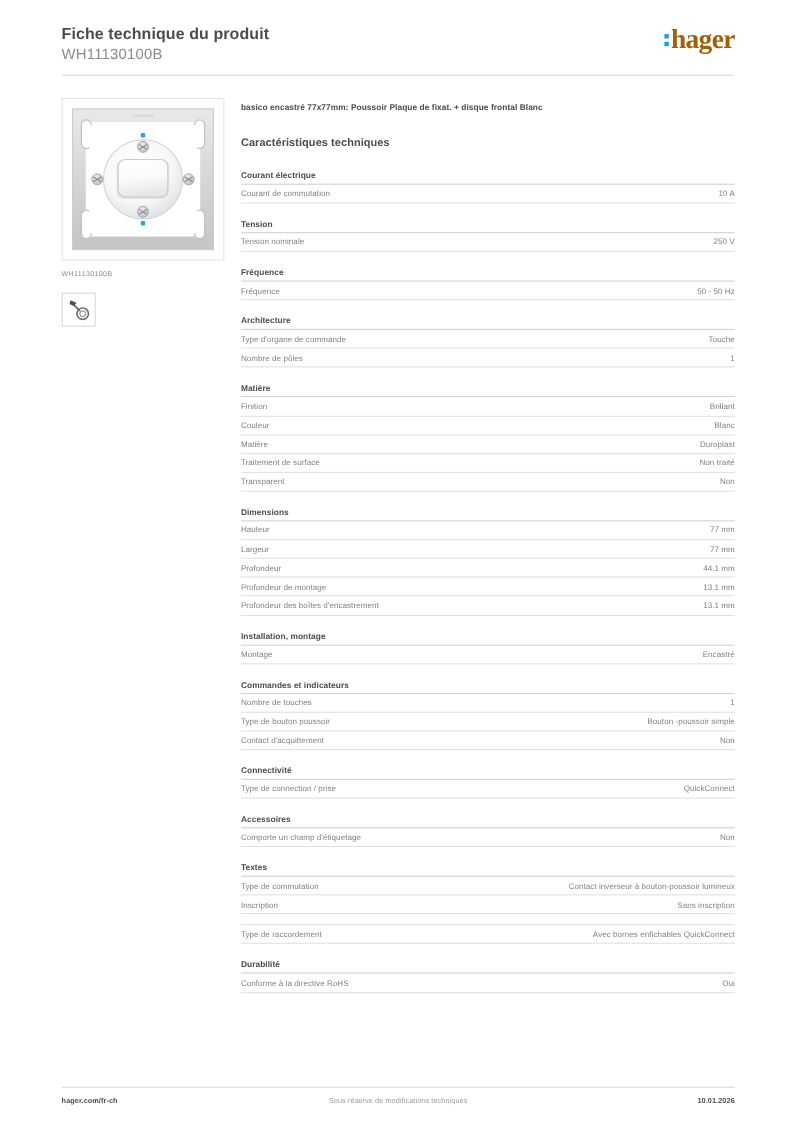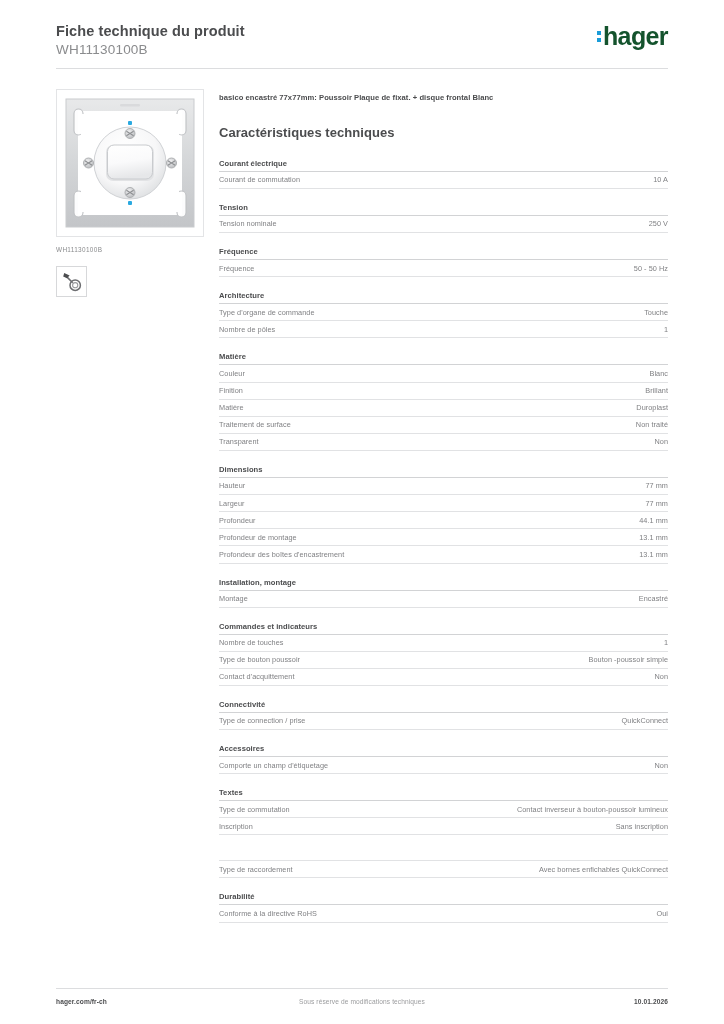--- a/index.html
+++ b/index.html
@@ -50,24 +50,25 @@
     font-weight: normal;
     color: #8a8b8d;
     letter-spacing: 0.2px;
     margin: 2px 0 0 0;
   }
   .logo {
     display: flex;
     align-items: center;
     font-size: 25px;
     font-weight: bold;
-    color: #14532d;
+    color: #a16207;
     letter-spacing: -0.6px;
     margin-top: 2px;
     user-select: none;
+    font-family: Liberation Serif, serif;
   }
   .logo-colon {
     display: inline-flex;
     flex-direction: column;
     justify-content: center;
     gap: 3px;
     margin-right: 2px;
     padding-bottom: 1px;
   }
   .logo-colon i {
@@ -131,21 +132,21 @@
   }
   .product-desc {
     font-size: 7.6px;
     font-weight: bold;
     color: #4b4c4e;
     letter-spacing: 0.05px;
     margin: 0 0 22px 0;
     line-height: 1.3;
   }
   .specs-heading {
-    font-size: 13px;
+    font-size: 10px;
     font-weight: bold;
     color: #4b4c4e;
     margin: 0 0 19px 0;
     letter-spacing: 0.05px;
   }
 
   .spec-group { margin-bottom: 14px; }
   .spec-group:last-child { margin-bottom: 16px; }
 
   .group-title {
@@ -160,21 +161,21 @@
   .spec-row {
     display: flex;
     justify-content: space-between;
     align-items: baseline;
     border-bottom: 1px solid #e1e2e4;
     padding: 3.5px 0 3.5px 0;
     font-size: 7.3px;
     color: #808184;
     line-height: 1.25;
   }
-  .spec-row.spaced { margin-top: 25px; border-top: 1px solid #e1e2e4; }
+  .spec-row.spaced { margin-top: 9px; border-top: 1px solid #e1e2e4; }
   .spec-label { flex: 1 1 auto; letter-spacing: 0.05px; }
   .spec-value { flex: 0 0 auto; text-align: right; letter-spacing: 0.05px; }
 
   
   .footer-rule {
     position: absolute;
     left: 56px;
     top: 988px;
     width: 612px;
     height: 1px;
@@ -353,26 +354,26 @@
             <span class="spec-value">Touche</span>
           </div>
           <div class="spec-row">
             <span class="spec-label">Nombre de pôles</span>
             <span class="spec-value">1</span>
           </div>
         </div>
         <div class="spec-group">
           <div class="group-title">Matière</div>
           <div class="spec-row">
+            <span class="spec-label">Finition</span>
+            <span class="spec-value">Brillant</span>
+          </div>
+          <div class="spec-row">
             <span class="spec-label">Couleur</span>
             <span class="spec-value">Blanc</span>
-          </div>
-          <div class="spec-row">
-            <span class="spec-label">Finition</span>
-            <span class="spec-value">Brillant</span>
           </div>
           <div class="spec-row">
             <span class="spec-label">Matière</span>
             <span class="spec-value">Duroplast</span>
           </div>
           <div class="spec-row">
             <span class="spec-label">Traitement de surface</span>
             <span class="spec-value">Non traité</span>
           </div>
           <div class="spec-row">

